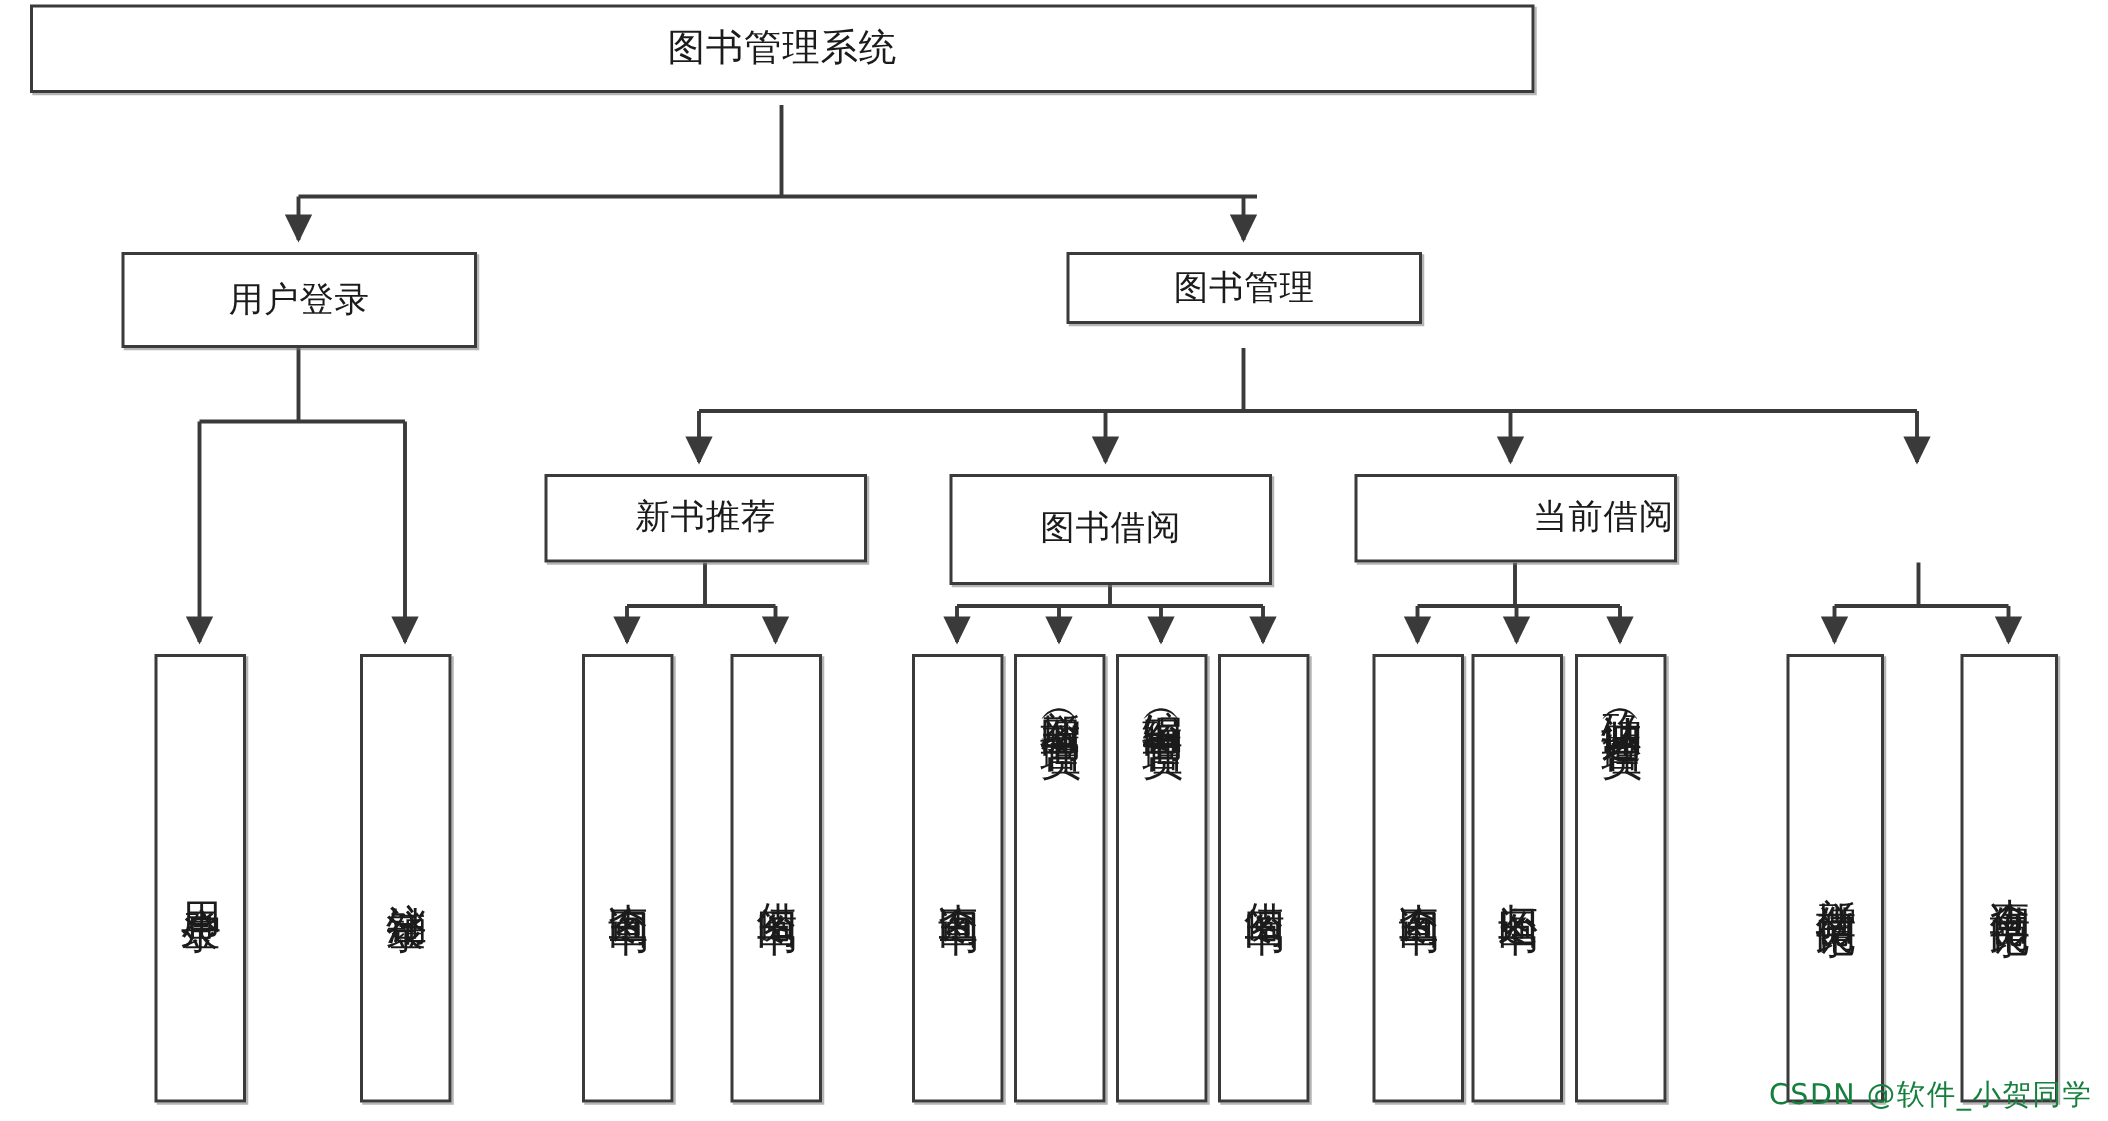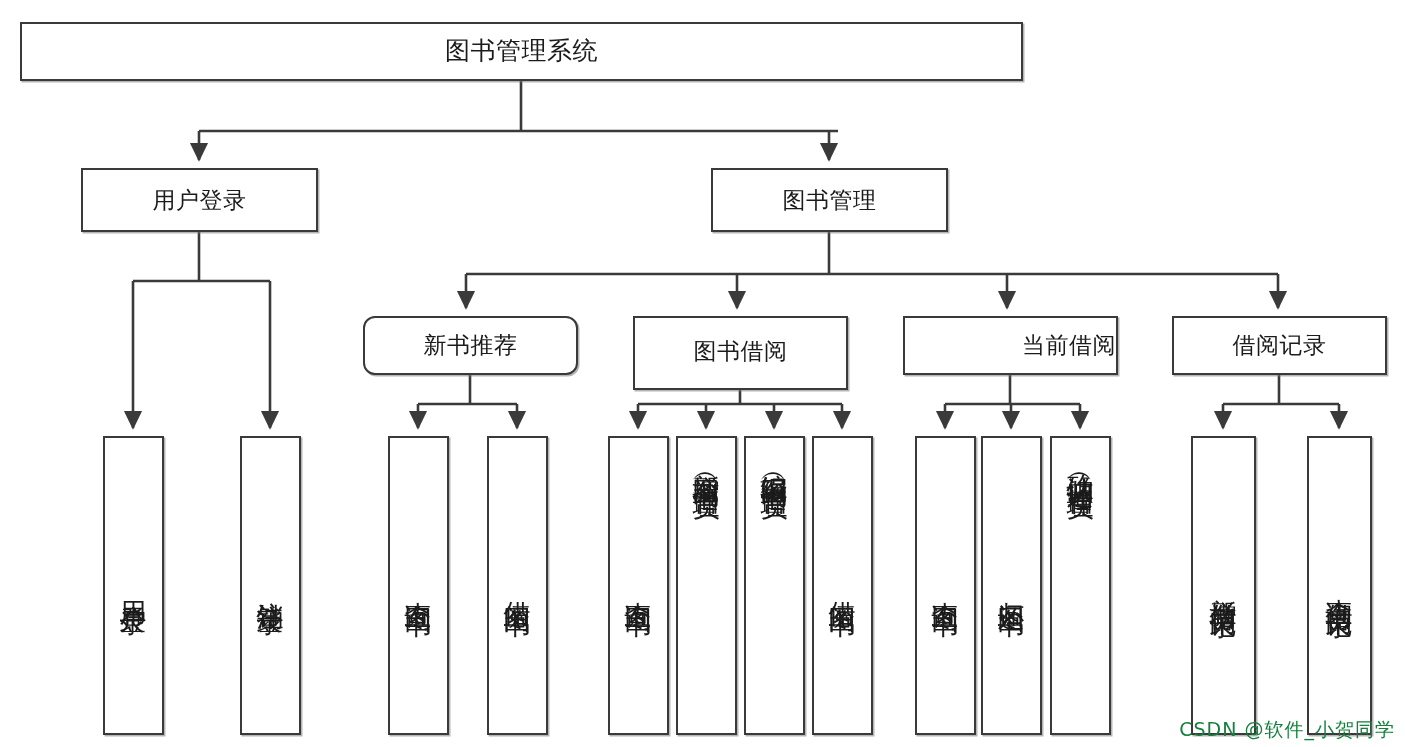--- a/index.html
+++ b/index.html
@@ -103,42 +103,39 @@
       <path d="M1011,404 L1011,428" marker-end="url(#arr)"></path>
       <path d="M1080,404 L1080,428" marker-end="url(#arr)"></path>
 
       <path d="M1279,375 L1279,404"></path>
       <path d="M1223,404 L1339,404"></path>
       <path d="M1223,404 L1223,428" marker-end="url(#arr)"></path>
       <path d="M1339,404 L1339,428" marker-end="url(#arr)"></path>
     </g>
   </svg>
 
-  <div class="node h-node" id="n-root" style="left:20px;top:22px;width:1003px;height:59px;">
+  <div class="node h-node" id="n-root" style="left:20px;top:3px;width:1003px;height:59px;">
     <span class="lbl">图书管理系统</span>
   </div>
 
   <div class="node h-node" style="left:81px;top:168px;width:237px;height:64px;">
     <span class="lbl">用户登录</span>
   </div>
-  <div class="node h-node" style="left:711px;top:168px;width:237px;height:64px;">
+  <div class="node h-node" style="left:711px;top:168px;width:237px;height:48px;">
     <span class="lbl">图书管理</span>
   </div>
 
-  <div class="node h-node" style="left:363px;top:316px;width:215px;height:59px;border-radius:12px;">
+  <div class="node h-node" style="left:363px;top:316px;width:215px;height:59px;">
     <span class="lbl">新书推荐</span>
   </div>
   <div class="node h-node" style="left:633px;top:316px;width:215px;height:74px;font-family:Liberation Mono, monospace;">
     <span class="lbl">图书借阅</span>
   </div>
   <div class="node h-node" style="left:903px;top:316px;width:215px;height:59px;justify-content:flex-end;">
     <span class="lbl">当前借阅</span>
-  </div>
-  <div class="node h-node" style="left:1172px;top:316px;width:215px;height:59px;">
-    <span class="lbl">借阅记录</span>
   </div>
 
   <div class="node v-node tall" style="left:103px;top:436px;width:61px;height:299px;">
     <span class="lbl">用户登录</span>
   </div>
   <div class="node v-node tall" style="left:240px;top:436px;width:61px;height:299px;">
     <span class="lbl">注销登录</span>
   </div>
 
   <div class="node v-node tall" style="left:388px;top:436px;width:61px;height:299px;">

